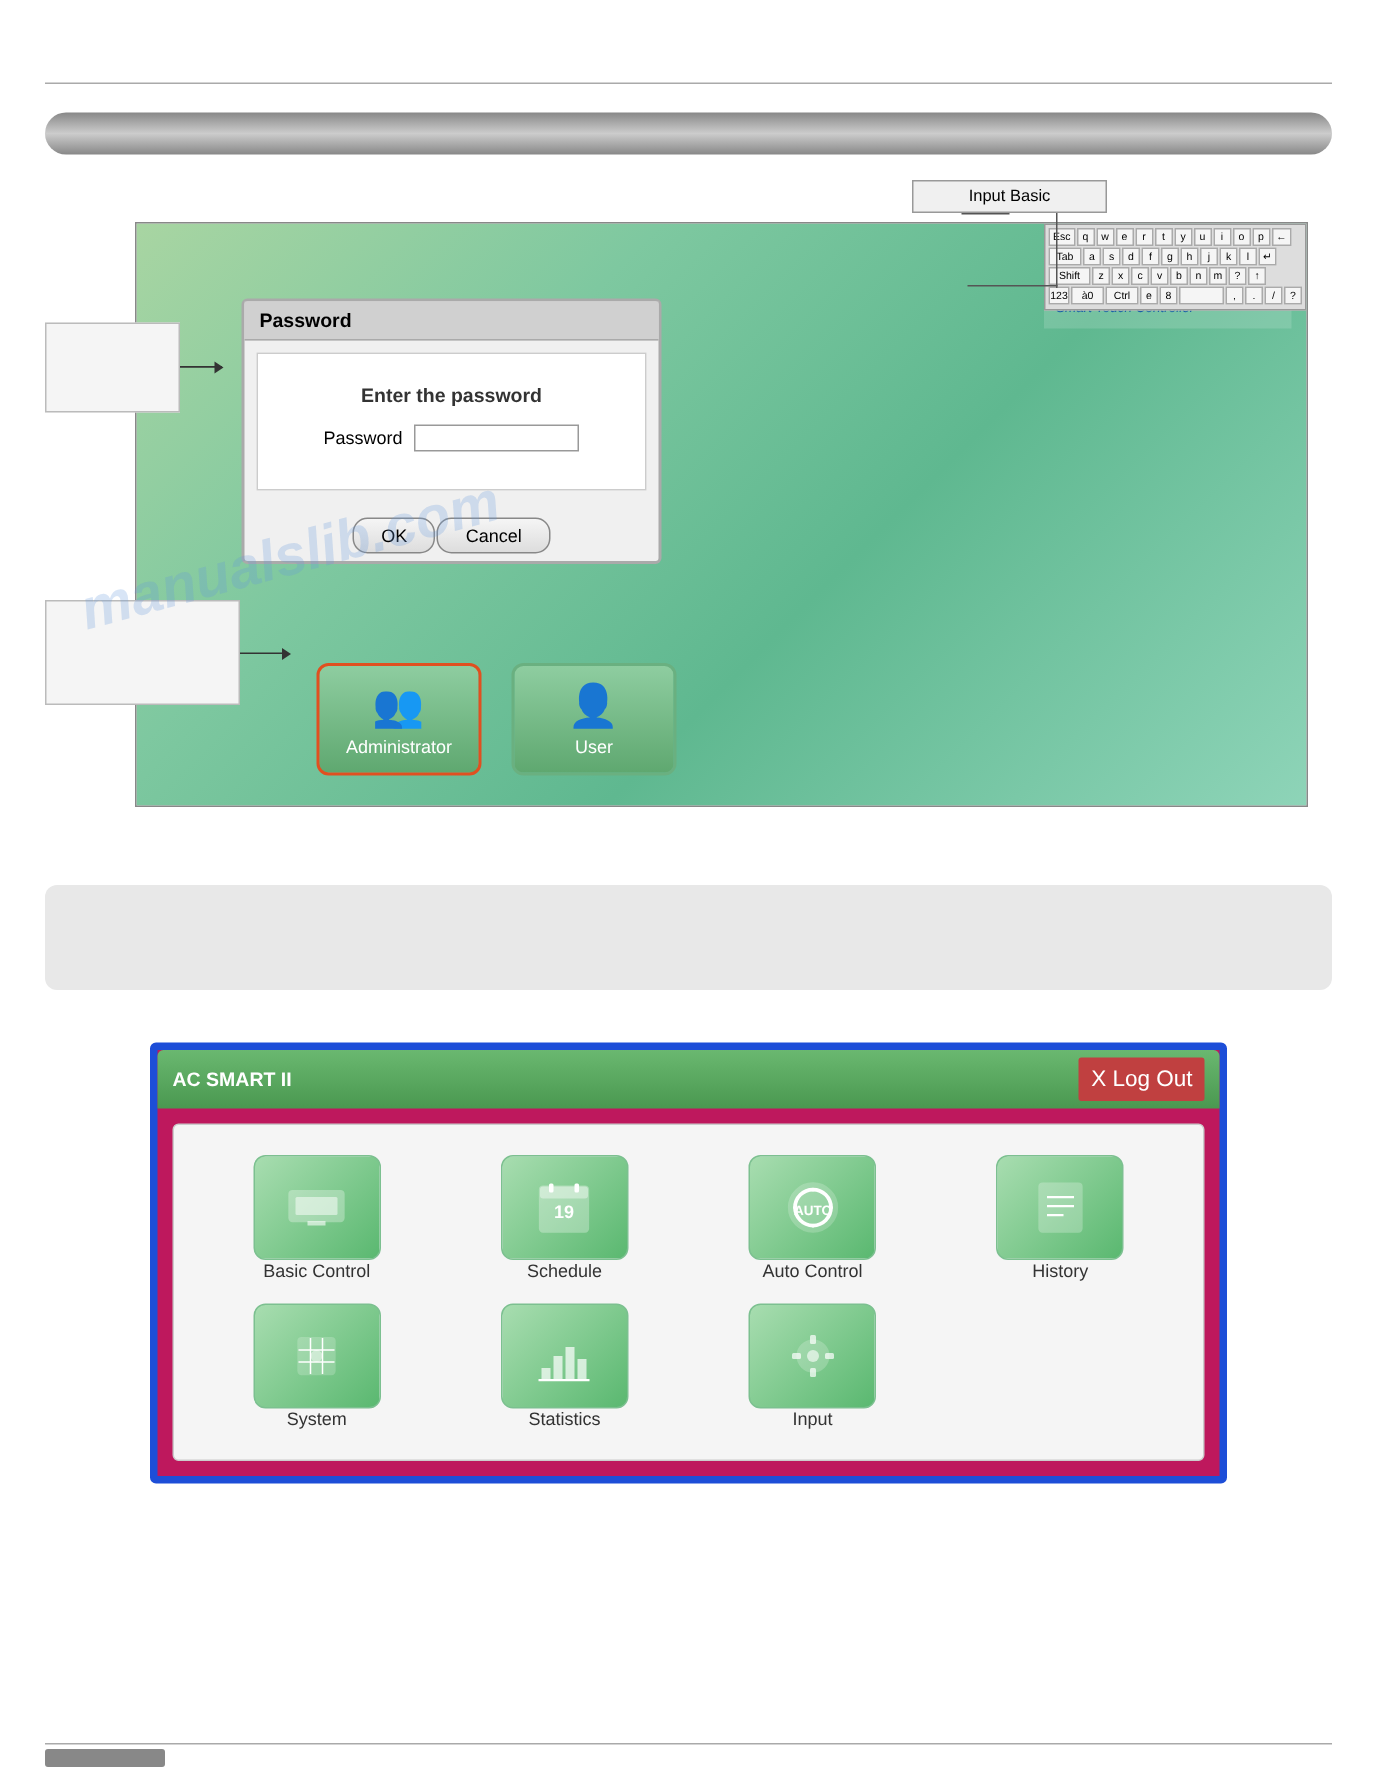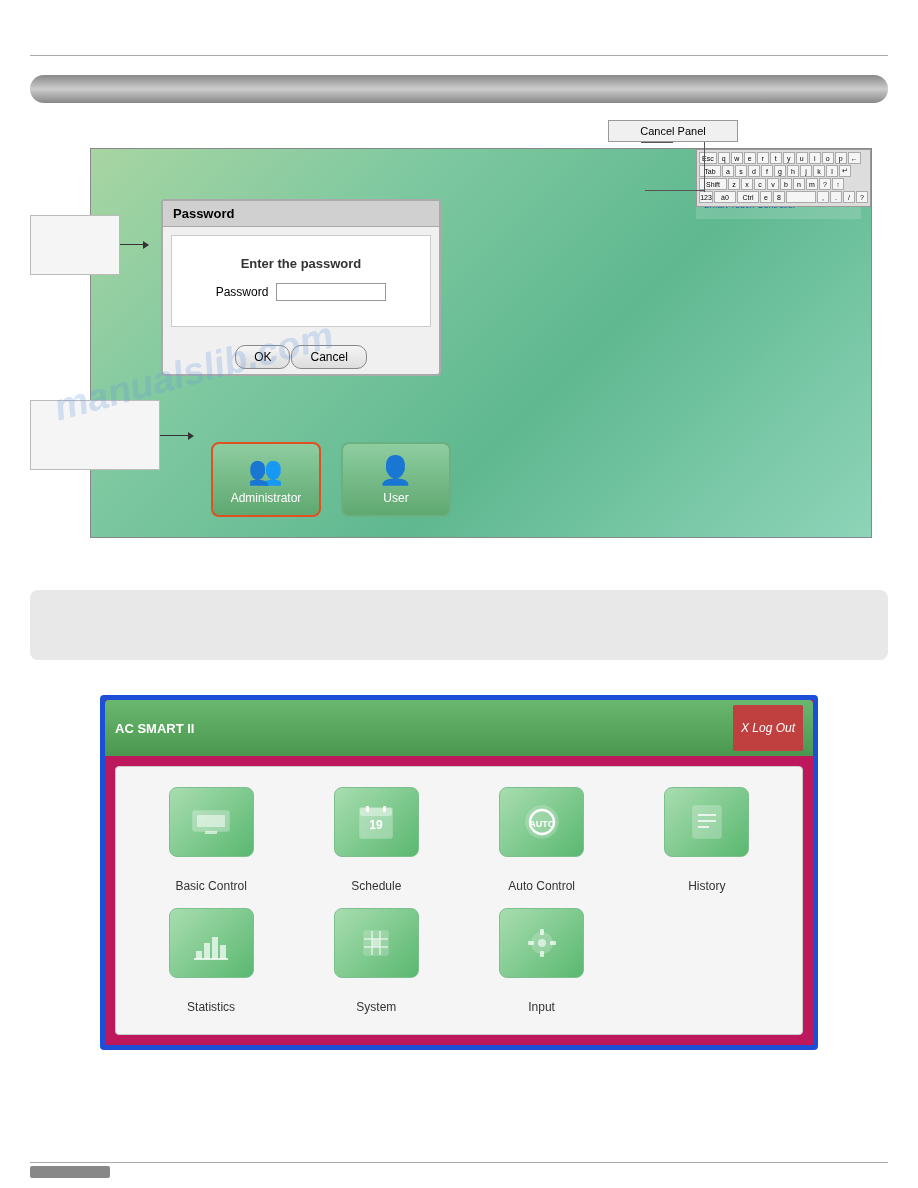--- a/index.html
+++ b/index.html
@@ -287,26 +287,25 @@
       border-radius: 4px 4px 0 0;
     }
     .app-title-text {
       color: white;
       font-weight: bold;
       font-size: 13px;
     }
     .app-logout-btn {
       background: #c04040;
       color: white;
-      padding: 16px 8px;
-      font-size: 12px;
+      padding: 6px 8px;
+      font-size: 15px;
       border: none;
       cursor: pointer;
       border-radius: 2px;
-      font-style: italic;
     }
 
     .app-content {
       background: #f5f5f5;
       margin: 10px;
       border: 1px solid #ccc;
       border-radius: 4px;
       padding: 20px;
     }
 
@@ -324,21 +323,21 @@
     }
     .menu-icon-box {
       width: 85px;
       height: 70px;
       background: linear-gradient(135deg, #a8ddb0, #5ab870);
       border: 1px solid #7cc090;
       border-radius: 8px;
       display: flex;
       align-items: center;
       justify-content: center;
-      margin-bottom: 22px;
+      margin-bottom: 0;
       font-size: 30px;
       color: white;
     }
     .menu-item-label {
       font-size: 12px;
       color: #333;
       text-align: center;
     }
 
     
@@ -376,21 +375,21 @@
 </head>
 <body>
 
 <div class="top-rule"></div>
 
 <div class="pill-bar"></div>
 
 <div class="top-section">
 
   <div class="input-panel-label">
-    <span>Cancel Panel</span>
+    <span>Input Basic</span>
   </div>
 
   <div class="screenshot-area">
 
     <div class="smart-logo">
       <div style="display:flex; align-items:baseline; gap:2px;">
         <span class="smart-logo-text">SMART</span>
         <span class="smart-logo-ii">II</span>
       </div>
       <div class="smart-logo-sub">Smart Touch Controller</div>
@@ -558,42 +557,42 @@
             <line x1="11" y1="19" x2="29" y2="19" stroke="white" stroke-width="1.5"></line>
             <line x1="11" y1="25" x2="22" y2="25" stroke="white" stroke-width="1.5"></line>
           </svg>
         </div>
         <span class="menu-item-label">History</span>
       </div>
 
       <div class="menu-item">
         <div class="menu-icon-box">
           <svg width="40" height="40" viewBox="0 0 40 40">
-            <rect x="5" y="28" width="6" height="8" fill="white" opacity="0.7"></rect>
-            <rect x="13" y="20" width="6" height="16" fill="white" opacity="0.7"></rect>
-            <rect x="21" y="14" width="6" height="22" fill="white" opacity="0.7"></rect>
-            <rect x="29" y="22" width="6" height="14" fill="white" opacity="0.7"></rect>
-            <line x1="3" y1="36" x2="37" y2="36" stroke="white" stroke-width="1.5"></line>
-          </svg>
-        </div>
-        <span class="menu-item-label">Statistics</span>
-      </div>
-
-      <div class="menu-item">
-        <div class="menu-icon-box">
-          <svg width="40" height="40" viewBox="0 0 40 40">
             <rect x="8" y="8" width="24" height="24" rx="2" fill="white" opacity="0.2" stroke="white" stroke-width="1.5"></rect>
             <line x1="8" y1="16" x2="32" y2="16" stroke="white" stroke-width="1"></line>
             <line x1="8" y1="24" x2="32" y2="24" stroke="white" stroke-width="1"></line>
             <line x1="16" y1="8" x2="16" y2="32" stroke="white" stroke-width="1"></line>
             <line x1="24" y1="8" x2="24" y2="32" stroke="white" stroke-width="1"></line>
             <circle cx="20" cy="20" r="4" fill="white" opacity="0.5"></circle>
           </svg>
         </div>
         <span class="menu-item-label">System</span>
+      </div>
+
+      <div class="menu-item">
+        <div class="menu-icon-box">
+          <svg width="40" height="40" viewBox="0 0 40 40">
+            <rect x="5" y="28" width="6" height="8" fill="white" opacity="0.7"></rect>
+            <rect x="13" y="20" width="6" height="16" fill="white" opacity="0.7"></rect>
+            <rect x="21" y="14" width="6" height="22" fill="white" opacity="0.7"></rect>
+            <rect x="29" y="22" width="6" height="14" fill="white" opacity="0.7"></rect>
+            <line x1="3" y1="36" x2="37" y2="36" stroke="white" stroke-width="1.5"></line>
+          </svg>
+        </div>
+        <span class="menu-item-label">Statistics</span>
       </div>
 
       <div class="menu-item">
         <div class="menu-icon-box">
           <svg width="40" height="40" viewBox="0 0 40 40">
             <circle cx="20" cy="20" r="10" fill="white" opacity="0.2" stroke="white" stroke-width="2"></circle>
             <circle cx="20" cy="20" r="4" fill="white" opacity="0.6"></circle>
             <rect x="18" y="6" width="4" height="6" rx="1" fill="white" opacity="0.7"></rect>
             <rect x="18" y="28" width="4" height="6" rx="1" fill="white" opacity="0.7"></rect>
             <rect x="6" y="18" width="6" height="4" rx="1" fill="white" opacity="0.7"></rect>

